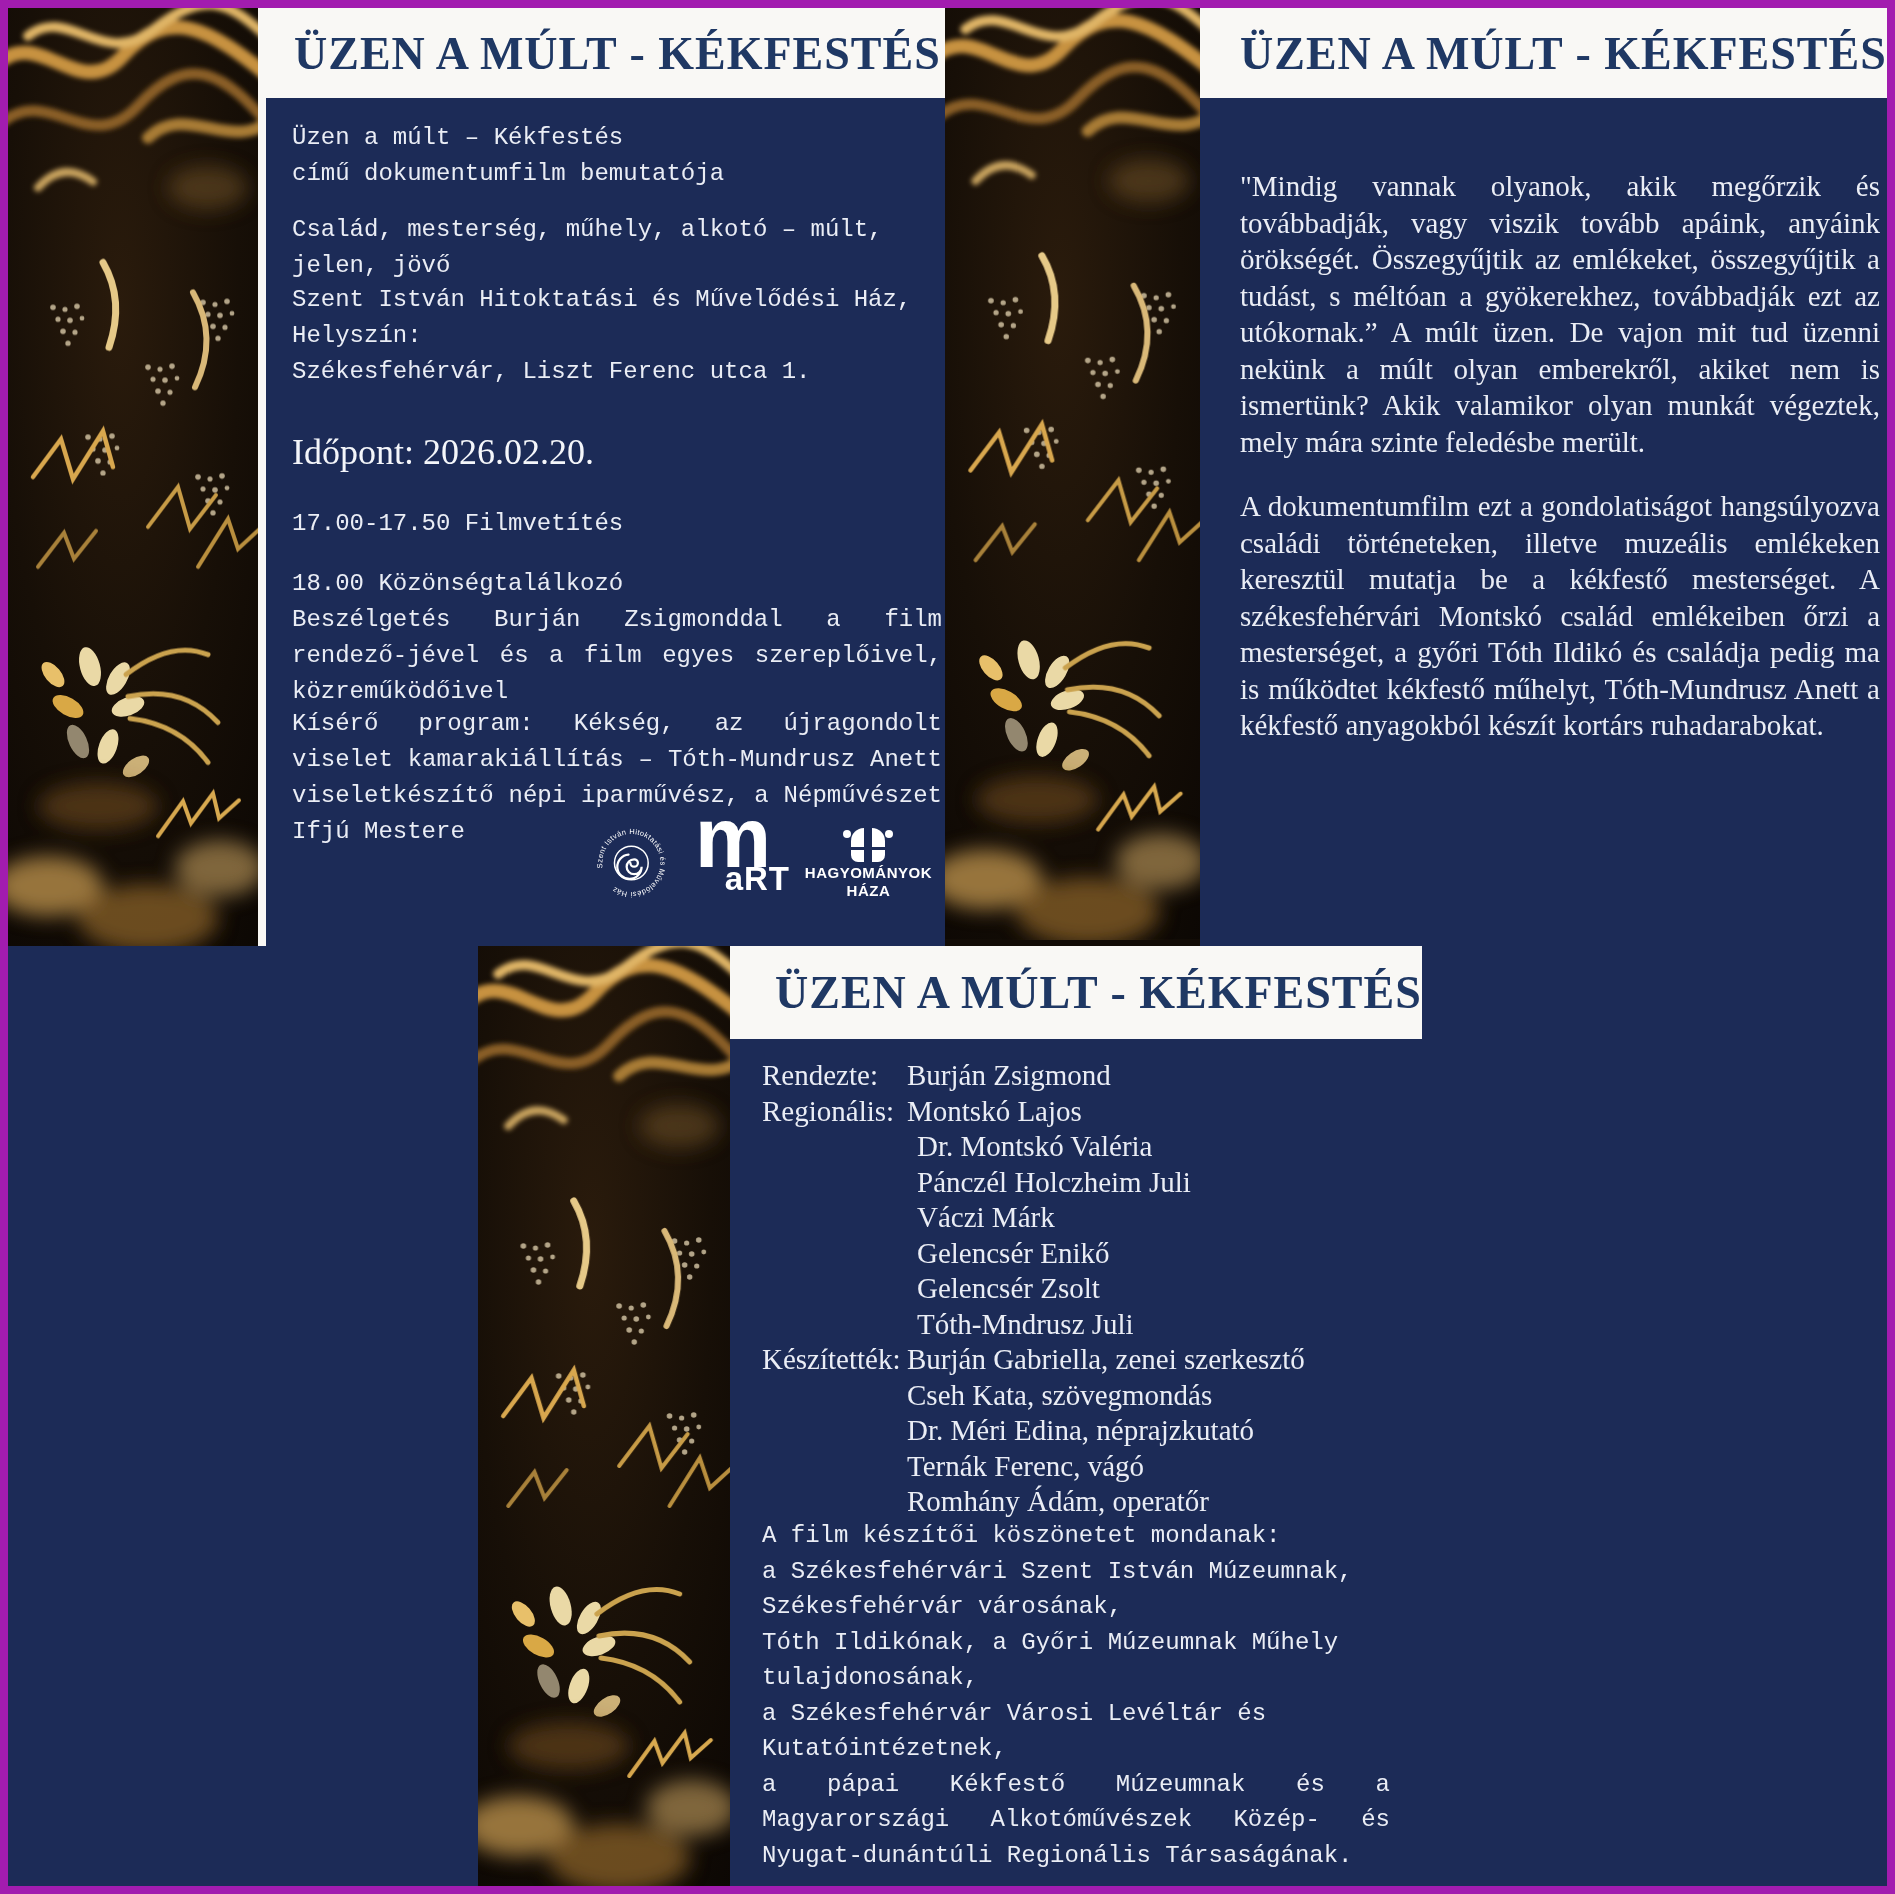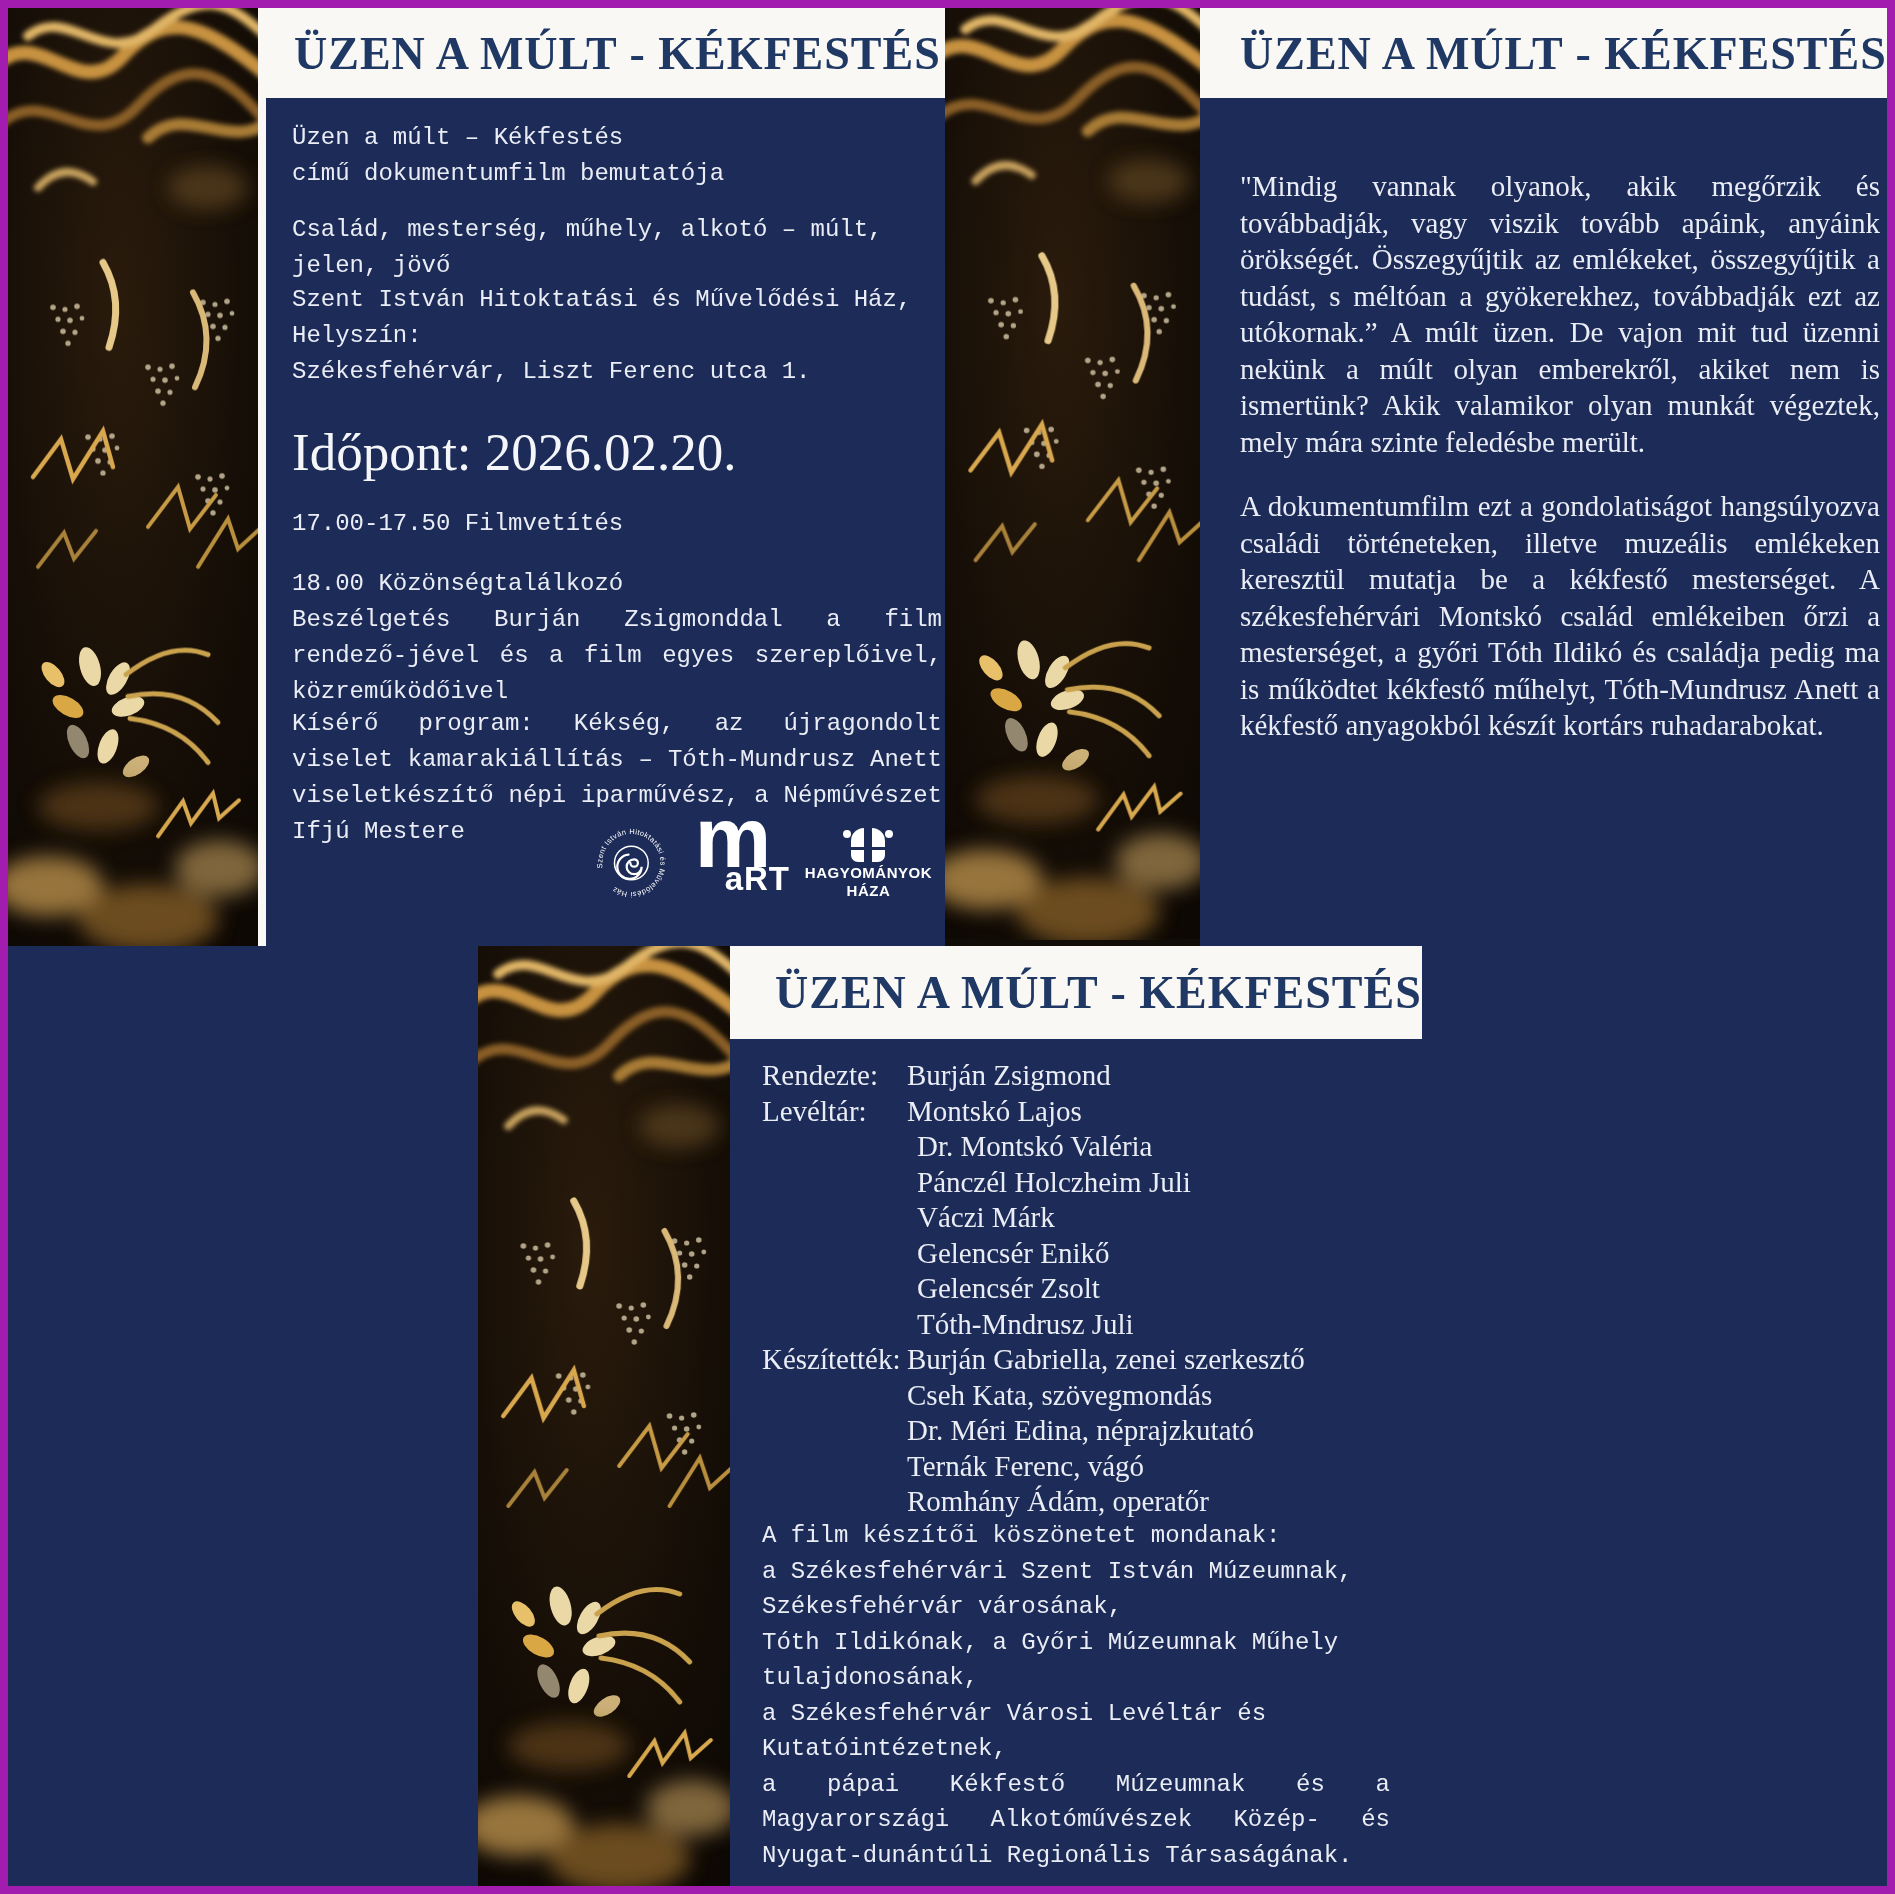--- a/index.html
+++ b/index.html
@@ -7,21 +7,21 @@
           font-family:"Liberation Serif","DejaVu Serif",serif;}
   .abs{position:absolute;}
   #bg{left:8px;top:8px;width:1879px;height:1878px;background:#1c2b57;}
   .photo{overflow:hidden;background:#120c06;}
   .photo svg{display:block;width:100%;height:100%;}
   .hdr{background:#f9f8f5;color:#1f3864;font-weight:bold;font-size:46px;letter-spacing:1px;
        display:flex;align-items:center;white-space:nowrap;overflow:hidden;}
   .bt{color:#eaedf5;font-size:24px;line-height:36px;font-family:Liberation Mono, monospace;}
   .bt2{color:#eaedf5;font-size:29px;line-height:36.5px;}
   .just{text-align:justify;text-justify:inter-word;}
-  .date{color:#f4f6fa;font-size:53px;line-height:48px;}
+  .date{color:#f4f6fa;font-size:36px;line-height:48px;}
   .sliver{background:#f9f8f5;}
   .credits{display:grid;grid-template-columns:145px 1fr;color:#eaedf5;font-size:29px;line-height:35.5px;}
   .indent{padding-left:10px;}
   .logos{display:flex;align-items:center;gap:24px;}
   .mart{position:relative;width:92px;height:86px;color:#fff;font-family:"Liberation Sans",sans-serif;}
   .mart .m{position:absolute;left:0;top:-26px;font-size:86px;font-weight:bold;line-height:1;}
   .mart .art{position:absolute;left:30px;top:40px;font-size:33px;font-weight:bold;letter-spacing:1px;}
   .hh{display:flex;flex-direction:column;align-items:center;color:#fff;
       font-family:"Liberation Sans",sans-serif;}
   .hh .t1{font-size:15px;font-weight:bold;letter-spacing:.5px;line-height:18px;}
@@ -193,21 +193,21 @@
         <use href="#fabric"></use>
       </svg>
   </div>
   <div class="abs hdr" style="left:730px;top:946px;width:692px;height:93px;padding-left:45px;box-sizing:border-box;">
     <span>ÜZEN A MÚLT - KÉKFESTÉS</span>
   </div>
 
   <div class="abs credits" style="left:762px;top:1058px;width:660px;">
     <div>Rendezte:</div>
     <div>Burján Zsigmond</div>
-    <div>Levéltár:</div>
+    <div>Regionális:</div>
     <div>Montskó Lajos</div>
     <div></div>
       <div class="indent">Dr. Montskó Valéria</div>
     <div></div>
       <div class="indent">Pánczél Holczheim Juli</div>
     <div></div>
       <div class="indent">Váczi Márk</div>
     <div></div>
       <div class="indent">Gelencsér Enikő</div>
     <div></div>

